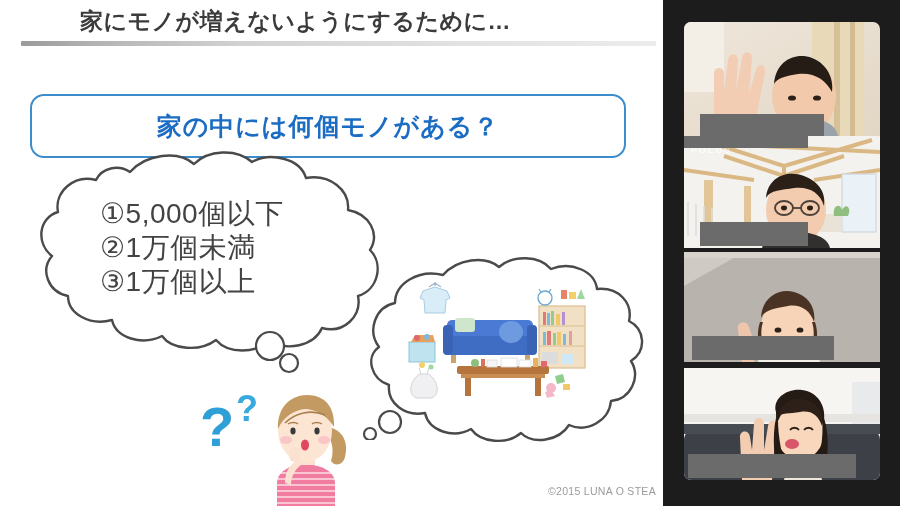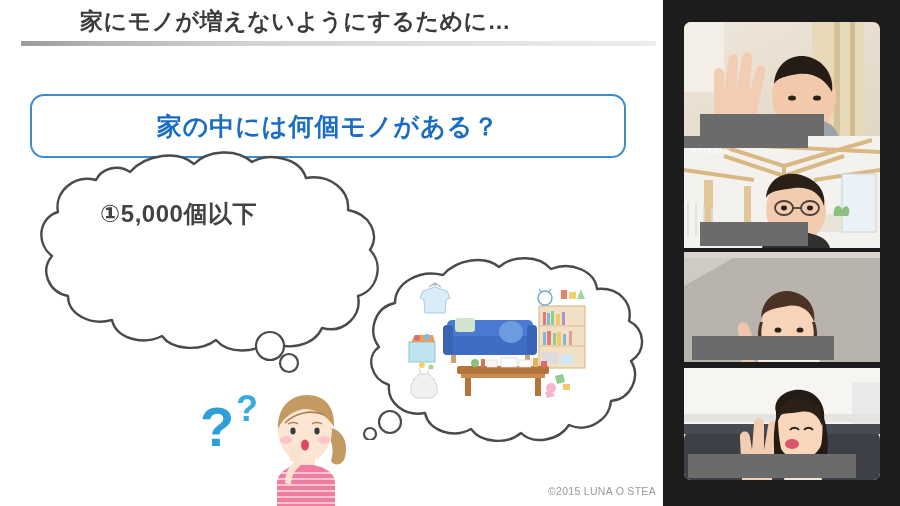--- a/index.html
+++ b/index.html
@@ -69,22 +69,22 @@
     left: 18px; top: 150px;
     width: 370px; height: 205px;
   }
   #options-bubble svg { display: block; }
   #options-list {
     position: absolute;
     left: 82px; top: 47px;
     width: 270px;
   }
   .option-line {
-    font-size: 24px;
-    font-weight: bold;
+    font-size: 28px;
+    font-weight: normal;
     color: #434343;
     line-height: 34px;
     white-space: nowrap;
     letter-spacing: 0.5px;
   }
 
   
   #options-tail { position: absolute; left: 248px; top: 330px; width: 70px; height: 60px; }
 
   
@@ -183,20 +183,22 @@
                  C252,2 282,8 288,28 C312,24 332,40 330,60
                  C352,64 362,84 352,100 C366,114 360,140 340,146
                  C344,166 326,184 304,178 C296,196 268,202 252,190
                  C238,204 210,204 198,190 C182,202 154,200 144,186
                  C124,196 98,188 94,170 C72,176 50,164 50,146
                  C30,142 22,120 34,106 C18,94 20,68 40,62
                  C36,42 56,24 78,30 C84,18 100,14 112,22 Z" fill="#ffffff" stroke="#4a4a4a" stroke-width="2.4" stroke-linejoin="round"></path>
       </svg>
       <div id="options-list">
         <div class="option-line">①5,000個以下</div>
+        <div class="option-line">②1万個未満</div>
+        <div class="option-line">③1万個以上</div>
       </div>
     </div>
 
     <div id="options-tail">
       <svg width="70" height="60" viewBox="0 0 70 60">
         <circle cx="22" cy="16" r="14" fill="#fff" stroke="#4a4a4a" stroke-width="2.2"></circle>
         <circle cx="41" cy="33" r="9" fill="#fff" stroke="#4a4a4a" stroke-width="2.2"></circle>
       </svg>
     </div>
 

